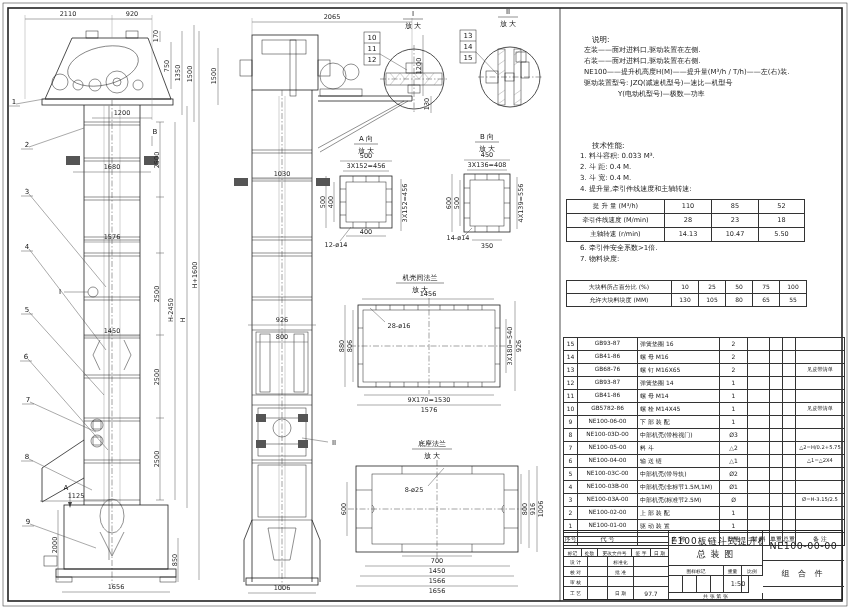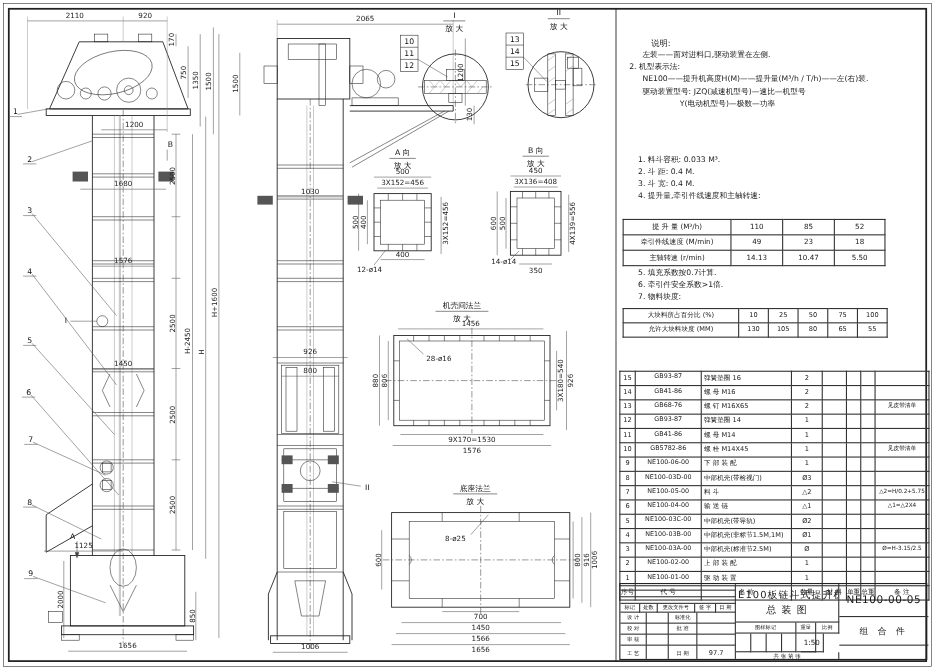--- a/index.html
+++ b/index.html
@@ -490,27 +490,28 @@
     <line x1="360" y1="576" x2="514" y2="576" class="dim"></line>
     <text x="437" y="583" class="dimtxt">1566</text>
     <line x1="356" y1="586" x2="518" y2="586" class="dim"></line>
     <text x="437" y="593" class="dimtxt">1656</text>
   </g>
 </svg>
 
 <div class="abs notes" style="left:572px;top:34px;width:268px;">
   <div class="sech" style="margin-left:20px">说明:</div>
   <div class="ind">左装——面对进料口,驱动装置在左侧.</div>
-  <div>2. 机型表示法:</div>
+  <div class="ind">右装——面对进料口,驱动装置在右侧.</div>
   <div class="ind">NE100——提升机高度H(M)——提升量(M³/h / T/h)——左(右)装.</div>
   <div class="ind">驱动装置型号: JZQ(减速机型号)—速比—机型号</div>
   <div class="ind2">Y(电动机型号)—极数—功率</div>
 </div>
 
 <div class="abs notes" style="left:580px;top:140px;width:260px;">
+  <div class="sech" style="margin-left:12px">技术性能:</div>
   <div>1. 料斗容积: 0.033 M³.</div>
   <div>2. 斗  距: 0.4 M.</div>
   <div>3. 斗  宽: 0.4 M.</div>
   <div>4. 提升量,牵引件线速度和主轴转速:</div>
 </div>
 
 <table class="abs t1" style="left:566px;top:199px;width:238px;">
   <colgroup>
       <col style="width:98px">
       <col style="width:47px">
@@ -519,35 +520,34 @@
     </colgroup>
   <tbody>
       <tr>
         <td class="lbl">提 升 量 (M³/h)</td>
       <td>110</td>
       <td>85</td>
       <td>52</td>
       </tr>
   <tr>
         <td class="lbl">牵引件线速度 (M/min)</td>
-      <td>49</td>
+      <td>28</td>
       <td>23</td>
       <td>18</td>
       </tr>
   <tr>
         <td class="lbl">主轴转速 (r/min)</td>
       <td>14.13</td>
       <td>10.47</td>
       <td>5.50</td>
       </tr>
 </tbody>
   </table>
 
 <div class="abs notes" style="left:580px;top:243px;width:260px;">
-  <div>5. 填充系数按0.7计算.</div>
   <div>6. 牵引件安全系数&gt;1倍.</div>
   <div>7. 物料块度:</div>
 </div>
 
 <table class="abs t2" style="left:566px;top:280px;width:240px;">
   <colgroup>
       <col style="width:105px">
       <col style="width:27px">
       <col style="width:27px">
       <col style="width:27px">
@@ -785,17 +785,17 @@
   <div class="cell" style="left:178px;top:35px;width:21px;height:10px">比例</div>
   <div class="cell" style="left:105px;top:45px;width:14px;height:17px"></div>
   <div class="cell" style="left:119px;top:45px;width:14px;height:17px"></div>
   <div class="cell" style="left:133px;top:45px;width:14px;height:17px"></div>
   <div class="cell" style="left:147px;top:45px;width:13px;height:17px"></div>
   <div class="cell" style="left:160px;top:45px;width:18px;height:17px"></div>
   <div class="cell" style="left:164px;top:45px;width:21px;height:17px;font-size:6.5px">1:50</div>
   <div class="cell" style="left:105px;top:62px;width:94px;height:6px;border-bottom:none;font-size:5px">共  张  第  张</div>
 
   <div class="cell nob" style="left:199px;top:0;width:81px;height:30px">
-    <span class="dwgno">NE100-00-05</span>
+    <span class="dwgno">NE100-00-00</span>
   </div>
   <div class="cell nob" style="left:199px;top:30px;width:81px;height:26px;font-size:8px;letter-spacing:3px">组 合 件</div>
   <div class="cell nob" style="left:199px;top:56px;width:81px;height:12px;border-bottom:none"></div>
 </div>
 
 </body></html>

